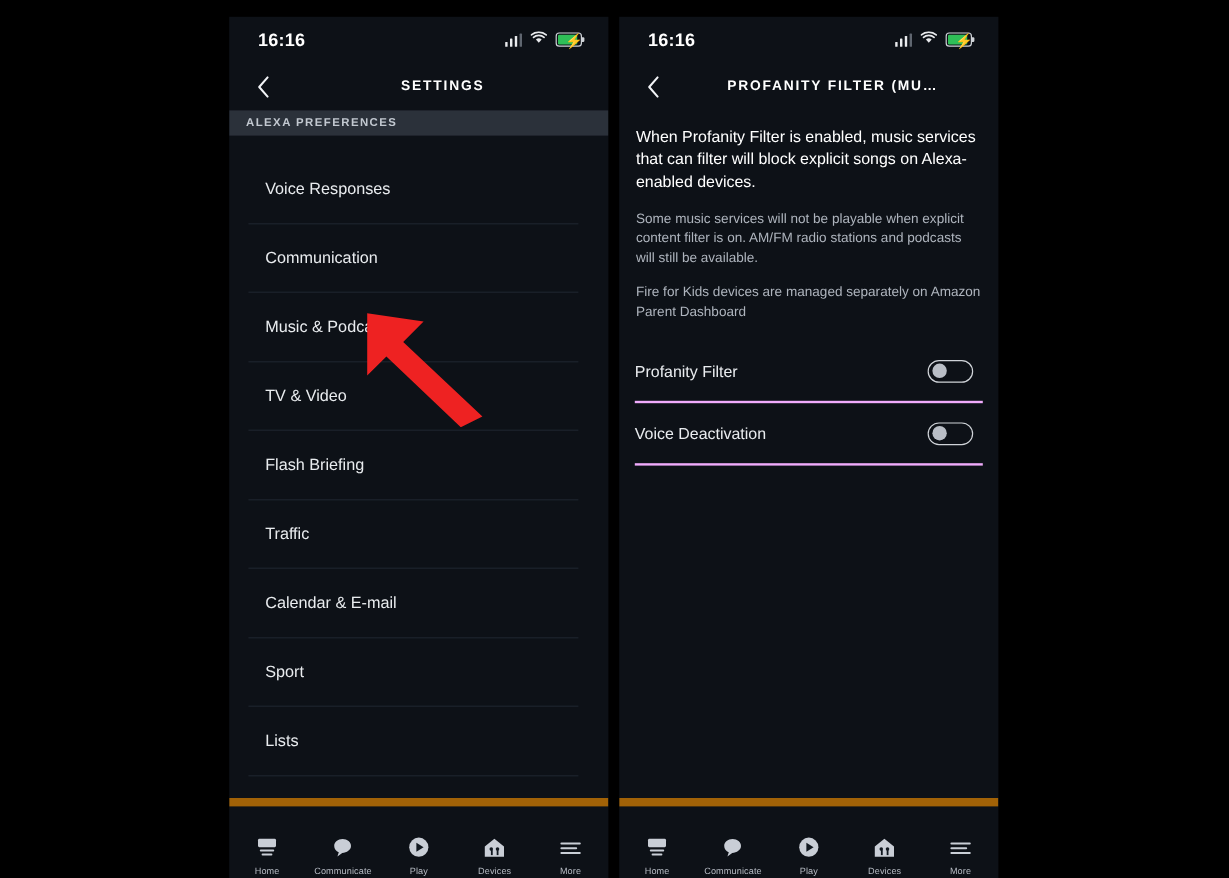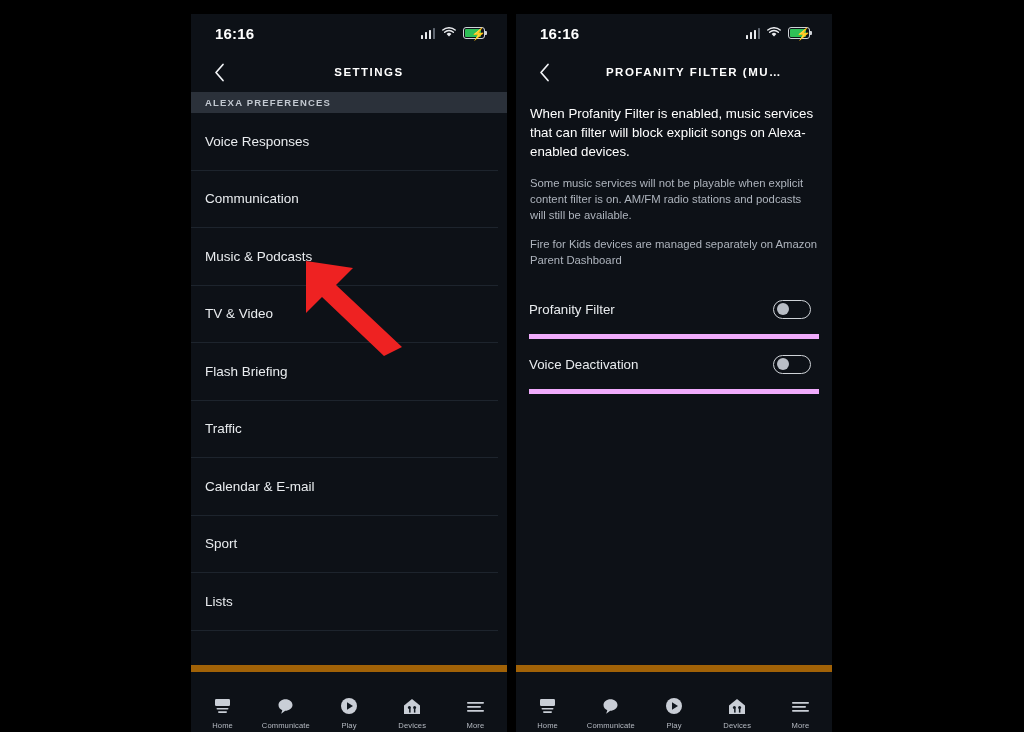--- a/index.html
+++ b/index.html
@@ -124,21 +124,21 @@
   }
 
   
   .body-area {
     flex: 1 1 auto;
     overflow: hidden;
     position: relative;
   }
 
   
-  .settings-list { padding: 0; }
+  .settings-list { padding: 16px; }
   .list-row {
     height: 57.5px;
     display: flex;
     align-items: center;
     padding-left: 14px;
     margin-right: 9px;
     box-sizing: border-box;
     border-bottom: 1px solid #1d242d;
     color: #e9ecef;
     font-size: 13.5px;
@@ -159,21 +159,21 @@
     line-height: 16px;
     margin: 0 0 13px 0;
   }
   .pf-note.last { margin-bottom: 16px; }
 
   .toggle-row {
     height: 50px;
     display: flex;
     align-items: center;
     justify-content: space-between;
-    border-bottom: 5px solid #f0abfc;
+    border-bottom: 2px solid #f0abfc;
     margin: 0 -1px;
     padding-right: 8px;
   }
   .toggle-label {
     color: #e9ecef;
     font-size: 13.3px;
   }
   .switch {
     width: 38px; height: 19px;
     border: 1.4px solid #cfd3d8;

